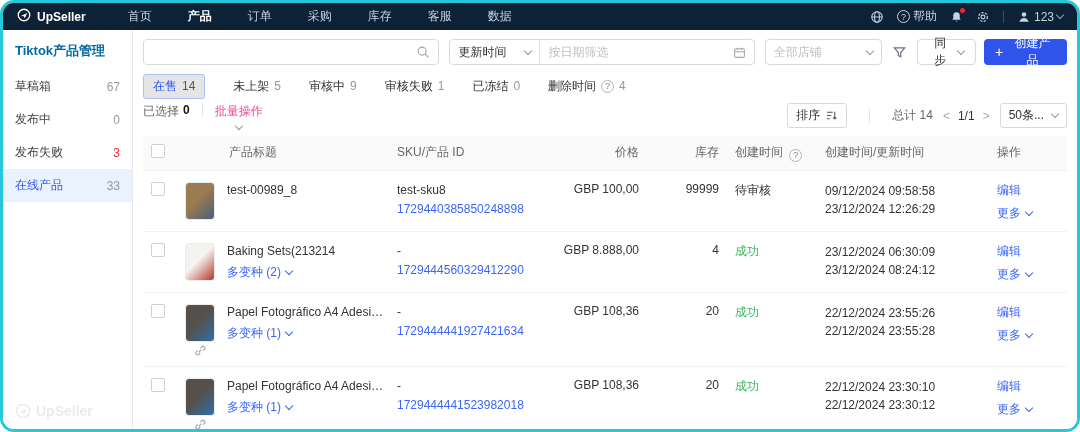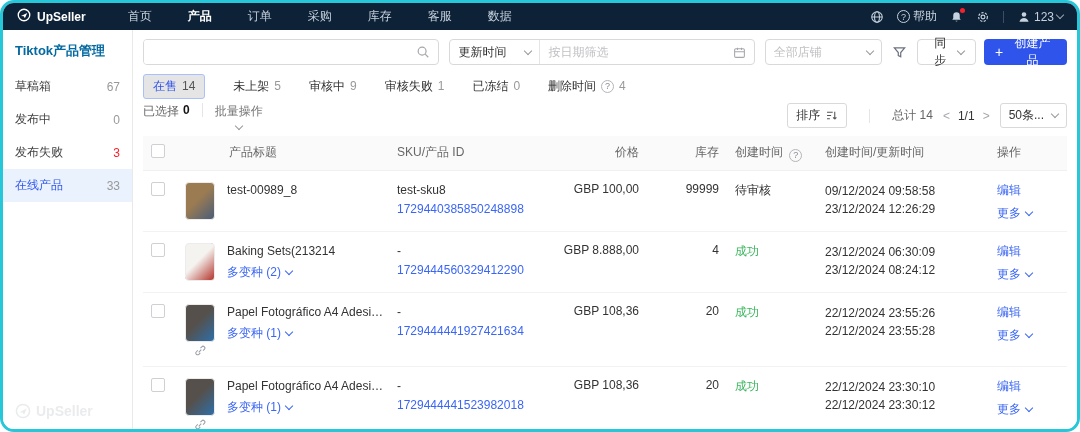--- a/index.html
+++ b/index.html
@@ -79,21 +79,21 @@
   .tab .tcnt { color: #999; }
   .tab.active { border: 1px solid #a9c1f8; background: #e5e5e5; color: #2f54eb;
     border-radius: 3px; padding: 3px 9px; }
   .tab.active .tcnt { color: #555; }
   .info-circle { width: 13px; height: 13px; border: 1px solid #b5b5ba; border-radius: 50%;
     display: inline-flex; align-items: center; justify-content: center; font-size: 9px; color: #8a8a90; }
   
   .toolbar { display: flex; align-items: flex-start; height: 28px; margin-top: 2px; color: #666; }
   .sel-count { color: #141414; font-weight: bold; margin-left: 4px; }
   .v-div { width: 1px; height: 14px; background: #e5e5e5; margin: 0 12px; }
-  .bulk { display: inline-flex; align-items: center; gap: 6px; color: #737373; cursor: pointer; flex-direction: column; }
+  .bulk { display: inline-flex; align-items: center; gap: 6px; color: #ec4899; cursor: pointer; flex-direction: column; }
   .toolbar-right { margin-left: auto; display: flex; align-items: center; gap: 10px; }
   .sort-btn { display: inline-flex; align-items: center; gap: 5px; border: 1px solid #d9d9d9;
     border-radius: 3px; padding: 3px 8px; color: #333; cursor: pointer; background: #fff; }
   .pager { display: flex; align-items: center; gap: 8px; color: #333; }
   .pg-arrow { color: #a6a6ac; cursor: pointer; font-size: 12px; }
   .page-size { display: inline-flex; align-items: center; gap: 8px; border: 1px solid #d9d9d9;
     border-radius: 3px; padding: 3px 8px; color: #333; cursor: pointer; background: #fff; }
   
   table { width: 100%; border-collapse: collapse; margin-top: 5px; table-layout: fixed; }
   thead th { background: #fafafa; color: #666; font-weight: normal; text-align: left;

